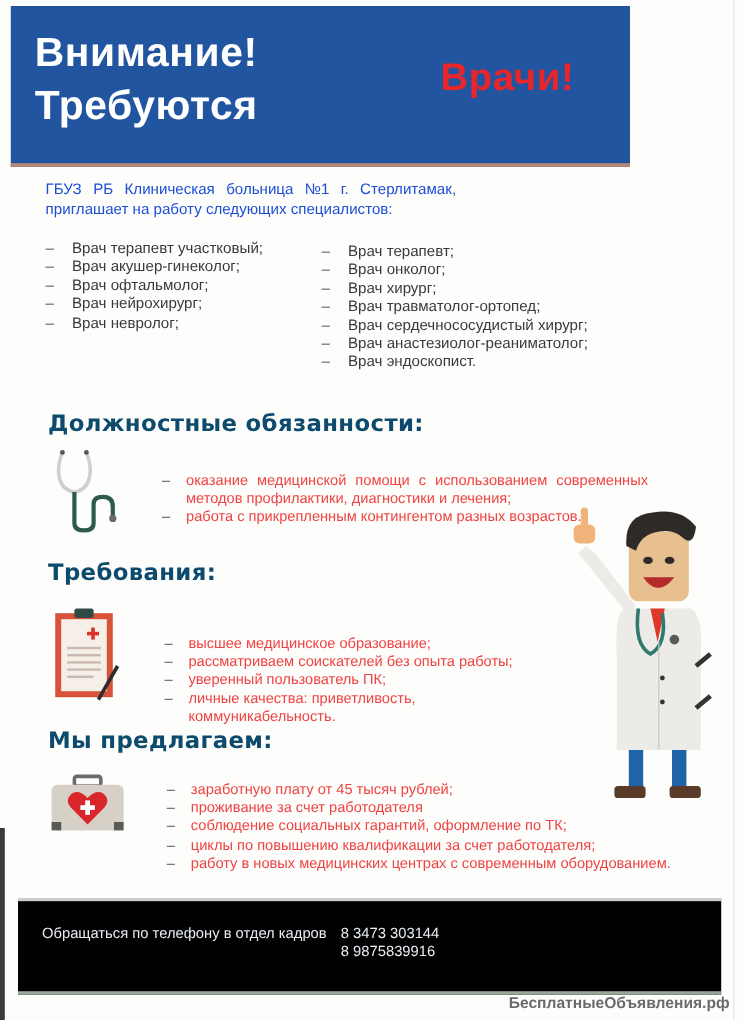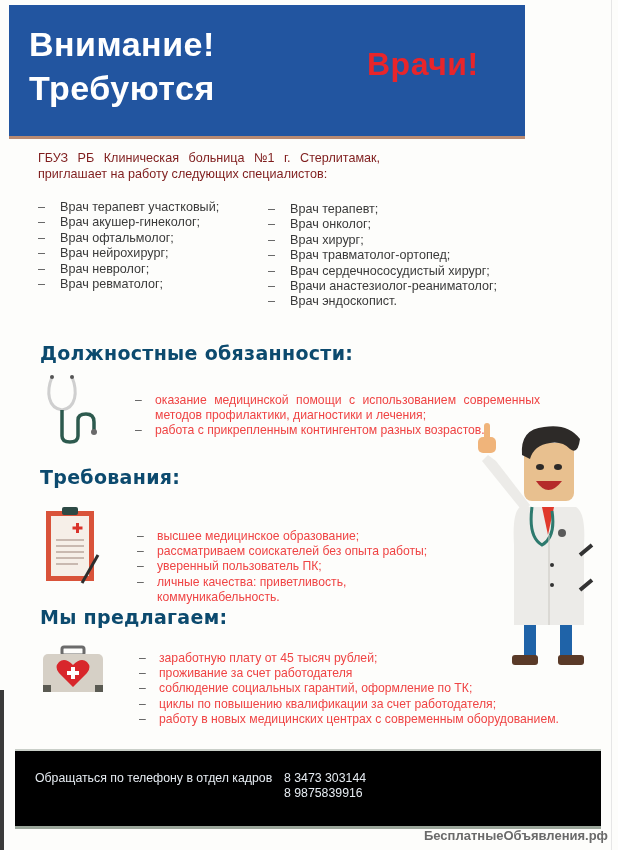--- a/index.html
+++ b/index.html
@@ -23,21 +23,21 @@
     font-family:"Liberation Sans", sans-serif; font-weight:bold;
     color:#fff; font-size:34px; line-height:44px; letter-spacing:0.5px;
   }
   .banner-accent {
     position:absolute; left:358px; top:41px;
     font-weight:bold; color:#e8252b; font-size:32px; letter-spacing:0.5px;
   }
 
   .intro {
     position:absolute; left:38px; top:150px; width:360px;
-    font-size:12.6px; line-height:16px; color:#7f1d1d;
+    font-size:12.6px; line-height:16px; color:#1d4ed8;
   }
   .intro .l1 { word-spacing:6px; }
 
   .doc-list { position:absolute; top:200px; font-size:12.6px; line-height:15.4px; color:#3a3a3a; list-style:none; margin:0; padding:0; }
   .doc-list li { position:relative; padding-left:22px; }
   .doc-list li::before { content:"–"; position:absolute; left:0; color:#555; }
   .doc-list.left { left:38px; }
   .doc-list.right { left:268px; }
 
   .section-title {
@@ -81,29 +81,28 @@
   <div class="l1">ГБУЗ РБ Клиническая больница №1 г. Стерлитамак,</div>
   <div>приглашает на работу следующих специалистов:</div>
 </div>
 
 <ul class="doc-list left">
   <li>Врач терапевт участковый;</li>
   <li>Врач акушер-гинеколог;</li>
   <li>Врач офтальмолог;</li>
   <li>Врач нейрохирург;</li>
   <li>Врач невролог;</li>
-  <li>Врач ревматолог;</li>
 </ul>
 <ul class="doc-list right" style="top:202px;">
   <li>Врач терапевт;</li>
   <li>Врач онколог;</li>
   <li>Врач хирург;</li>
   <li>Врач травматолог-ортопед;</li>
   <li>Врач сердечнососудистый  хирург;</li>
-  <li>Врачи анастезиолог-реаниматолог;</li>
+  <li>Врач анастезиолог-реаниматолог;</li>
   <li>Врач эндоскопист.</li>
 </ul>
 
 <div class="section-title" style="top:342px;">Должностные обязанности:</div>
 <div class="icon" style="left:42px; top:372px; width:60px; height:72px;">
   <svg width="60" height="72" viewBox="0 0 60 72">
     <path d="M10 5 C4 20 6 36 20 38 C34 36 36 20 30 5" fill="none" stroke="#cfcfcf" stroke-width="3"></path>
     <path d="M20 38 L20 64 Q20 70 28 70 Q36 70 36 64 L36 48 Q36 42 44 42 Q52 42 52 50 L52 58" fill="none" stroke="#2d5a4e" stroke-width="3.5"></path>
     <circle cx="10" cy="5" r="2" fill="#555"></circle>
     <circle cx="30" cy="5" r="2" fill="#555"></circle>

